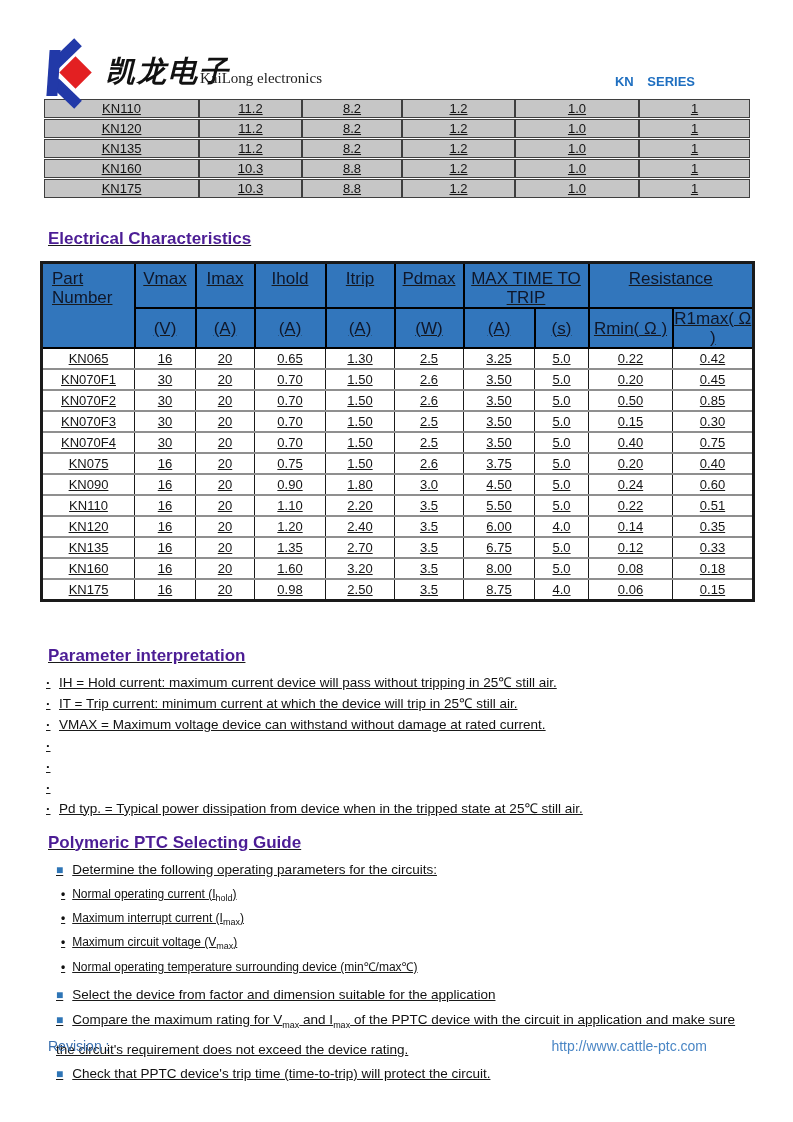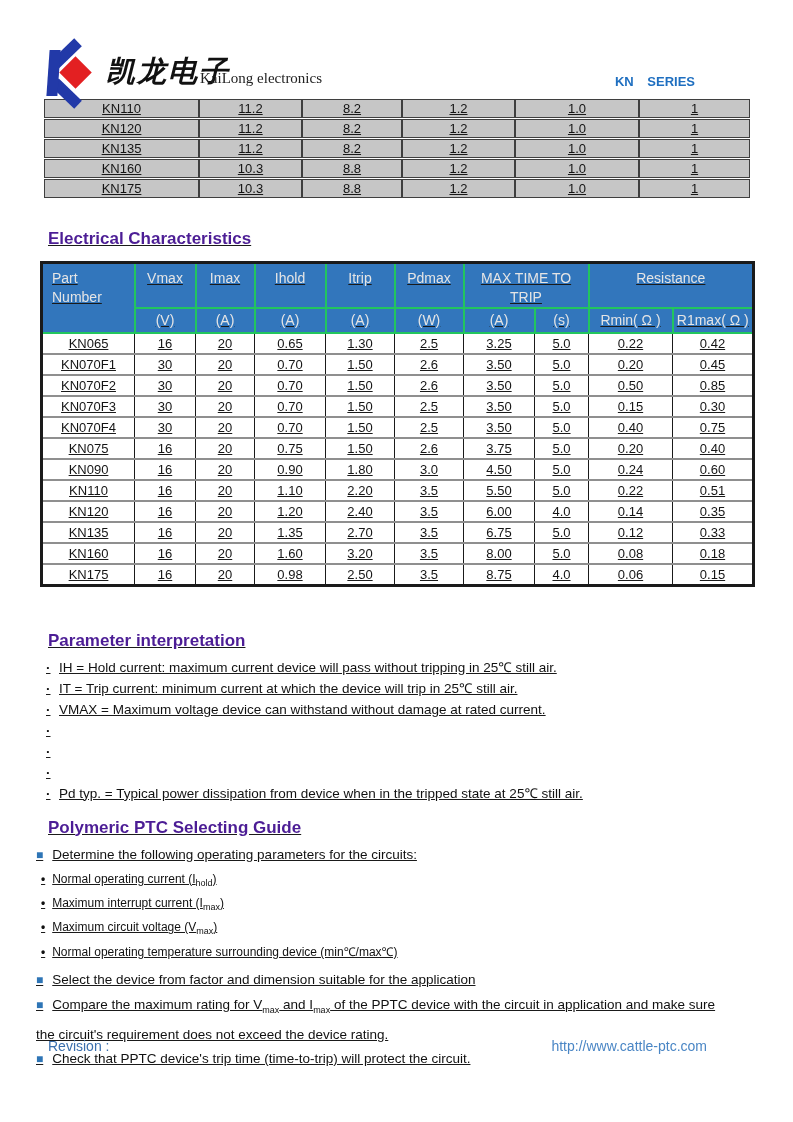--- a/index.html
+++ b/index.html
@@ -28,36 +28,36 @@
              font-size:13px; color:#141414; overflow:hidden; }
 
   
   .h-blue { color:#4c1d95; font-weight:bold; font-size:17px; }
   .h1 { margin:30px 0 12px 48px; }
   .h2 { margin:44px 0 6px 48px; }
   .h3 { margin:14px 0 6px 48px; }
 
   
   .elec { margin-left:40px; width:712px; border-collapse:collapse; table-layout:fixed; border:3px solid #1a1a1a; }
-  .elec th { background:#3276bc; color:#e5e5e5; font-weight:normal; font-size:14px;
-             border:2px solid #22c55e; vertical-align:top; padding-top:5px; text-align:center; line-height:19px; }
+  .elec th { background:#3276bc; color:#0f172a; font-weight:normal; font-size:17px;
+             border:2px solid #000000; vertical-align:top; padding-top:5px; text-align:center; line-height:19px; }
   .elec th.part { text-align:left; padding-left:9px; }
   .elec tr.names th { height:44px; }
   .elec tr.units th { height:25px; padding-top:0; vertical-align:middle; }
   .elec tbody td { height:21px; text-align:center; font-size:13px; color:#141414;
                    border-left:1px solid #1a1a1a; border-right:1px solid #1a1a1a; border-top:2px solid #8f8f8f; }
   .elec tbody tr:first-child td { border-top:2px solid #606060; }
 
   
   .plist { margin:6px 0 0 46px; }
   .p-item { display:flex; gap:7px; font-size:13.5px; line-height:21px; color:#111; }
   .p-item .dot { font-weight:bold; width:6px; }
 
   
-  .guide { margin-left:36px; width:710px; }
+  .guide { margin-left:56px; width:710px; }
   .g-main { font-size:13.5px; line-height:21px; margin:3px 0; color:#111; }
   .g-main .sq { color:#2e75b6; font-size:12px; margin-right:9px; }
   .g-sub { font-size:12px; line-height:20px; margin-left:5px; color:#111; }
   .g-sub .sdot { font-weight:bold; margin-right:7px; font-size:12px; }
   .g-cont { font-size:13.5px; line-height:21px; color:#111; }
   sub { font-size:9px; }
 
   
   .footer { position:absolute; top:1038px; left:48px; right:86px; display:flex;
             justify-content:space-between; font-size:14px; }

